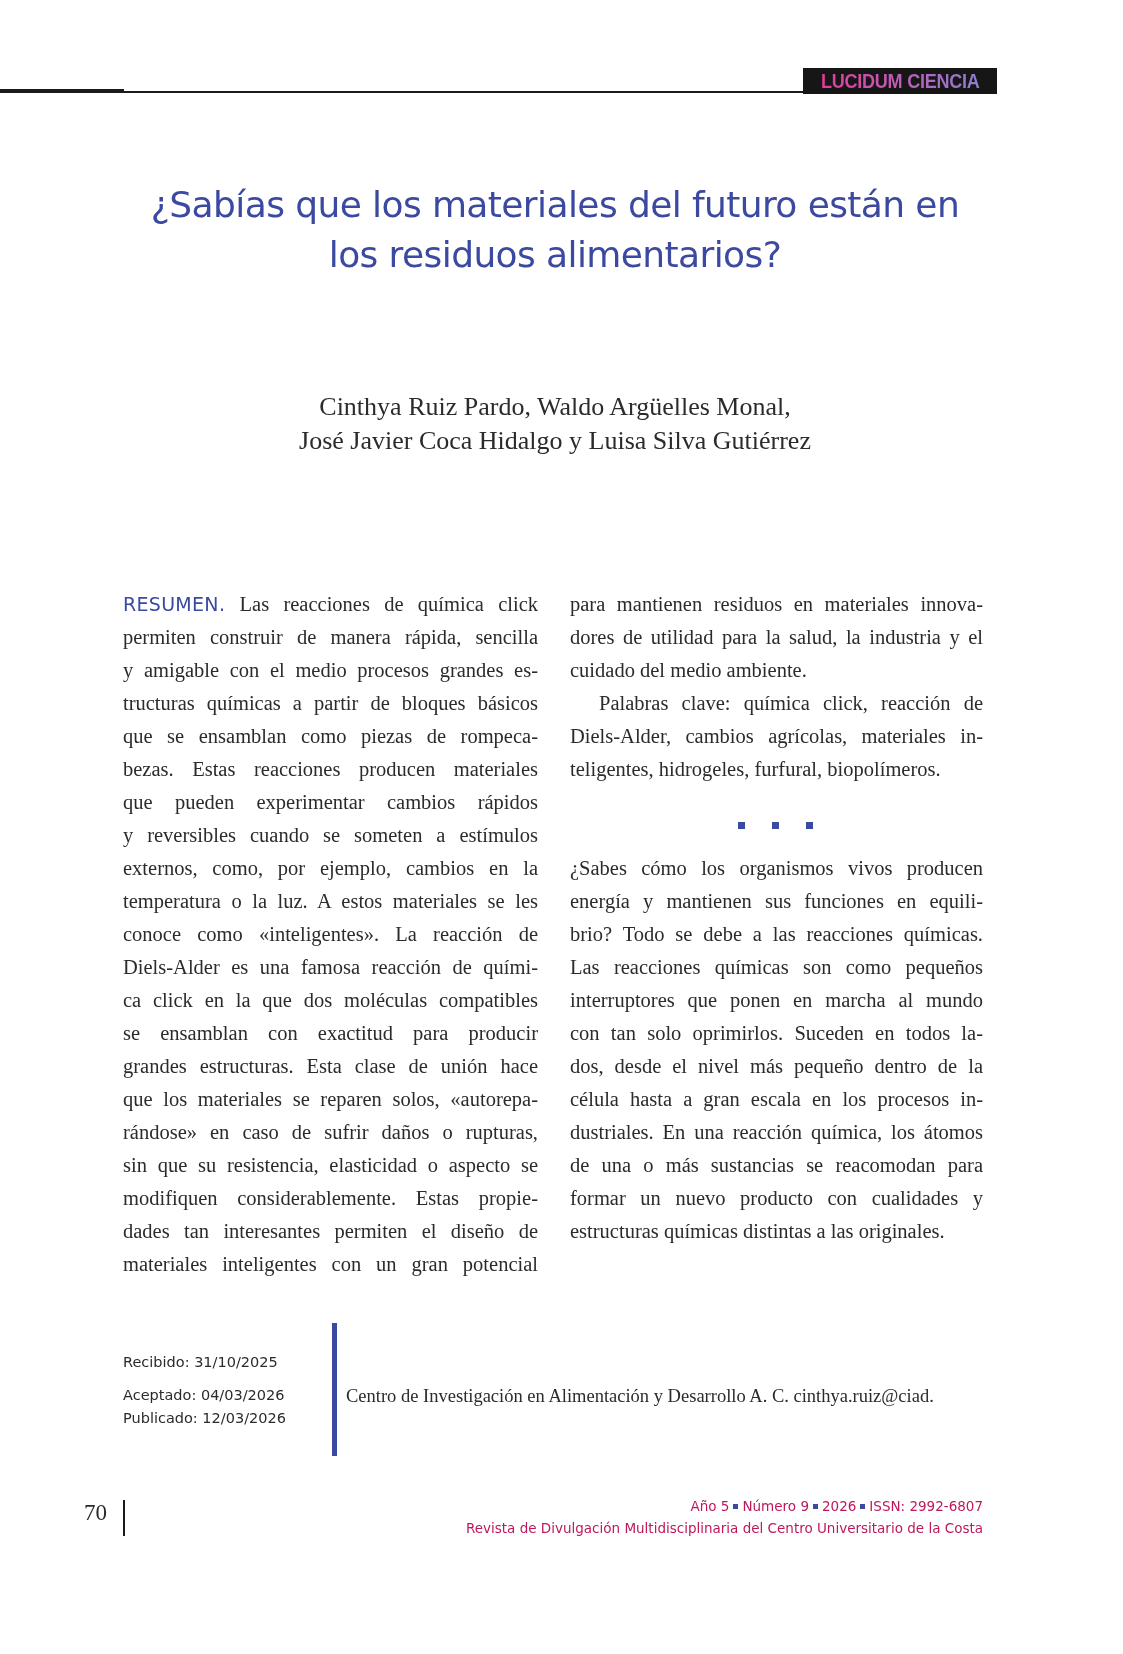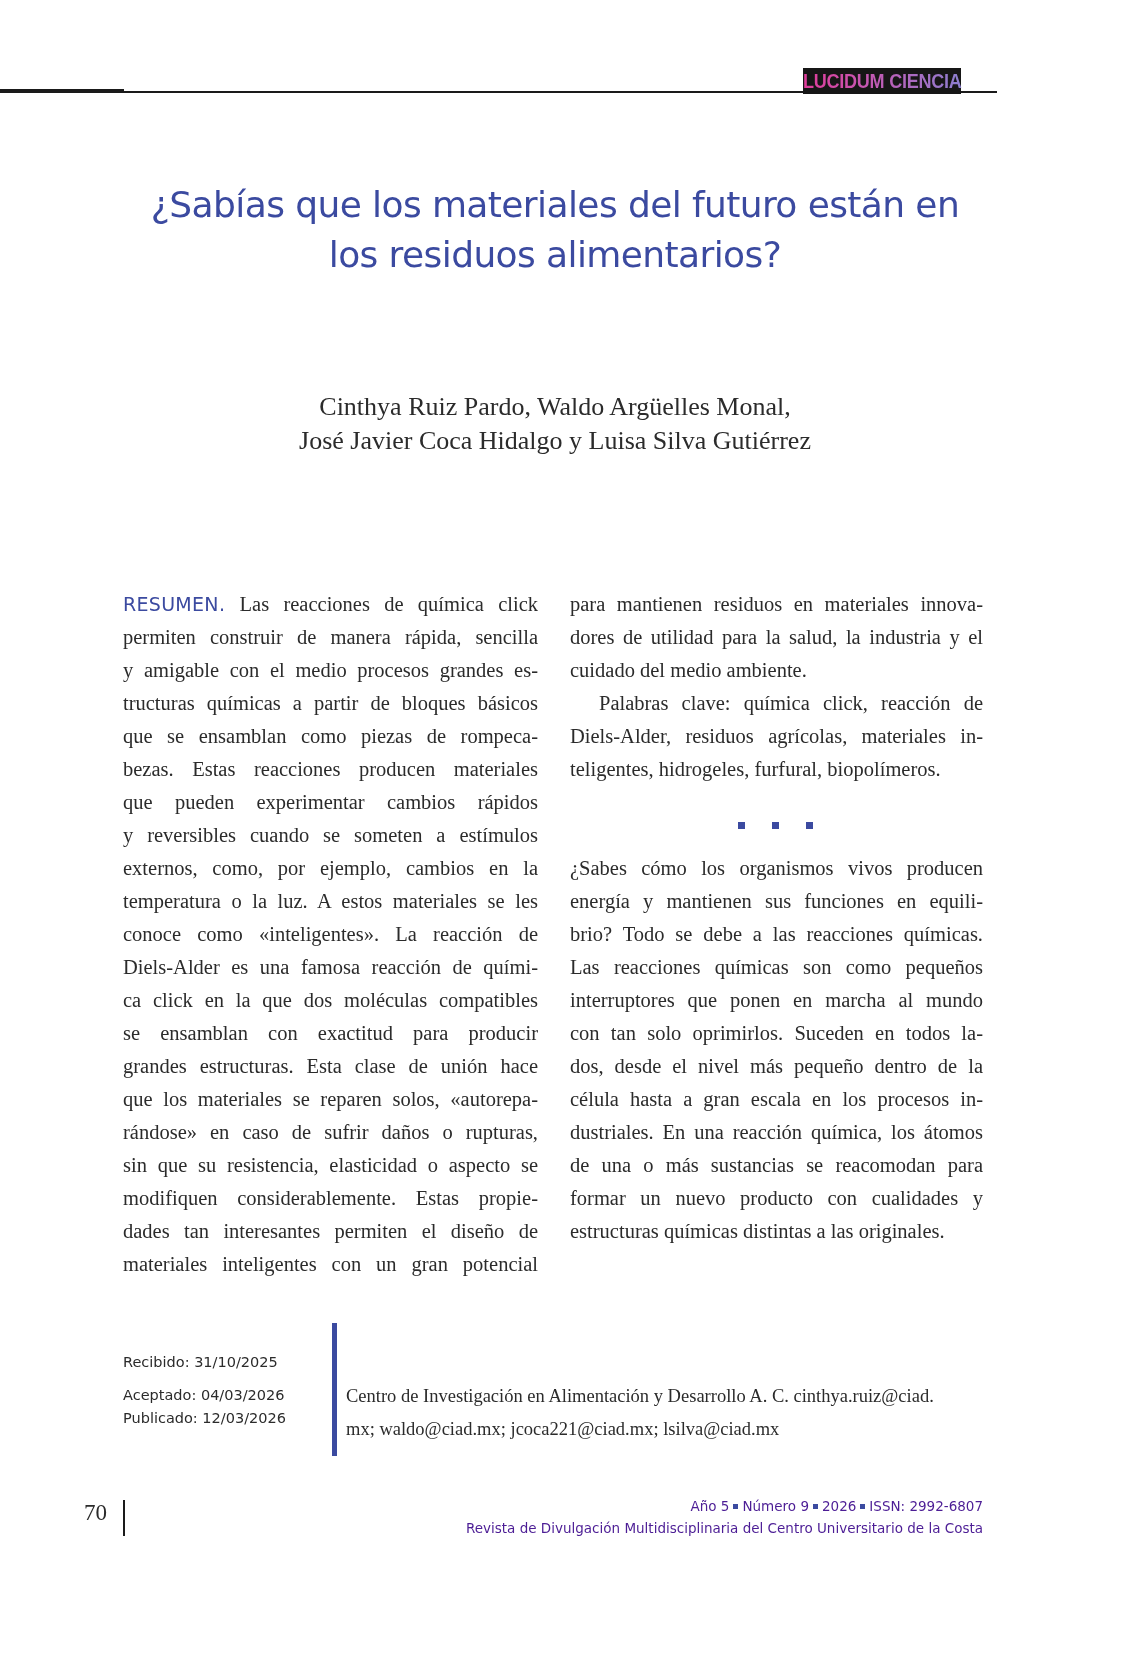--- a/index.html
+++ b/index.html
@@ -1,21 +1,21 @@
 <!DOCTYPE html>
 <html><head>
 <meta charset="utf-8">
 <style>
   html, body { margin:0; padding:0; background:#ffffff; }
   body { width:1123px; height:1654px; position:relative; overflow:hidden;
          font-family:"DejaVu Serif","Liberation Serif",serif; color:#2b2b2b; }
   .abs { position:absolute; }
   .hdr-thick { left:0; top:89px; width:124px; height:4px; background:#1a1a1a; }
   .hdr-thin { left:124px; top:91px; width:873px; height:2px; background:#1a1a1a; }
-  .logo { left:803px; top:68px; width:158px; height:26px; background:#161616;
+  .logo { left:803px; top:68px; width:194px; height:26px; background:#161616;
           display:flex; align-items:center; justify-content:center; }
   .logo span { font-family:"Liberation Sans",sans-serif; font-weight:bold; font-size:21px;
                letter-spacing:-0.3px; transform:scaleX(0.86); display:inline-block; white-space:nowrap;
                background:linear-gradient(90deg,#e03c9a 0%,#c25bb5 45%,#8c7fd0 100%);
                -webkit-background-clip:text; background-clip:text; color:transparent; }
   .title { left:0; width:1110px; top:180px; text-align:center;
            font-family:"DejaVu Sans","Liberation Sans",sans-serif; font-weight:normal;
            font-size:36px; line-height:50px; color:#3b4aa0; letter-spacing:-0.6px; }
   .authors { left:0; width:1110px; top:390px; text-align:center;
              font-family:"Liberation Serif",serif; font-size:26px; line-height:34px; color:#2b2b2b; }
@@ -32,21 +32,21 @@
   .dots { left:738px; top:822px; width:100px; height:10px; }
   .dot { position:absolute; top:0; width:7px; height:7px; background:#3b4aa0; }
   .meta { left:123px; width:210px; font-family:"DejaVu Sans","Liberation Sans",sans-serif;
           font-size:14.5px; line-height:33px; color:#2b2b2b; }
   .bluebar { left:332px; top:1323px; width:5px; height:133px; background:#3b4aa0; }
   .affil { left:346px; top:1380px; width:640px; font-family:"Liberation Serif",serif;
            font-size:18.5px; line-height:33px; color:#2b2b2b; }
   .pagenum { left:84px; top:1500px; font-family:"Liberation Serif",serif; font-size:23px; color:#2b2b2b; }
   .pagebar { left:123px; top:1500px; width:2px; height:36px; background:#1a1a1a; }
   .jinfo { right:140px; top:1495px; text-align:right; font-family:"DejaVu Sans","Liberation Sans",sans-serif;
-           font-size:13.5px; line-height:22px; color:#4c1d95; }
+           font-size:13.5px; line-height:22px; color:#be185d; }
   .sq { display:inline-block; width:5px; height:5px; background:#3b4aa0; vertical-align:middle; margin:0 4px; position:relative; top:-1px; }
 </style>
 </head>
 <body>
 
 <div class="abs hdr-thick"></div>
 <div class="abs hdr-thin"></div>
 <div class="abs logo">
   <span>LUCIDUM CIENCIA</span>
 </div>
@@ -83,21 +83,21 @@
   <span class="ln">modifiquen considerablemente. Estas propie-</span>
   <span class="ln">dades tan interesantes permiten el diseño de</span>
   <span class="ln">materiales inteligentes con un gran potencial</span>
 </div>
 
 <div class="abs col col-right">
   <span class="ln">para mantienen residuos en materiales innova-</span>
   <span class="ln">dores de utilidad para la salud, la industria y el</span>
   <span class="ln last">cuidado del medio ambiente.</span>
   <span class="ln indent"><span class="it">Palabras clave</span><span>: química click, reacción de</span></span>
-  <span class="ln">Diels-Alder, residuos agrícolas, materiales in-</span>
+  <span class="ln">Diels-Alder, cambios agrícolas, materiales in-</span>
   <span class="ln last">teligentes, hidrogeles, furfural, biopolímeros.</span>
 </div>
 
 <div class="abs dots">
   <div class="dot" style="left:0;"></div>
   <div class="dot" style="left:34px;"></div>
   <div class="dot" style="left:68px;"></div>
 </div>
 
 <div class="abs col col-right2">
@@ -116,21 +116,20 @@
 </div>
 
 <div class="abs meta" style="top:1346px;">Recibido: 31/10/2025</div>
 <div class="abs meta" style="top:1379px;">Aceptado: 04/03/2026</div>
 <div class="abs meta" style="top:1368px;margin-top:34px;">Publicado: 12/03/2026</div>
 
 <div class="abs bluebar"></div>
 
 <div class="abs affil">
   <div>Centro de Investigación en Alimentación y Desarrollo A. C. cinthya.ruiz@ciad.</div>
-  <div>mx; waldo@ciad.mx; jcoca221@ciad.mx; lsilva@ciad.mx</div>
 </div>
 
 <div class="abs pagenum">70</div>
 <div class="abs pagebar"></div>
 <div class="abs jinfo">
   <div><span>Año 5</span><span class="sq"></span><span>Número 9</span><span class="sq"></span><span>2026</span><span class="sq"></span><span>ISSN: 2992-6807</span></div>
   <div>Revista de Divulgación Multidisciplinaria del Centro Universitario de la Costa</div>
 </div>
 
 </body></html>

